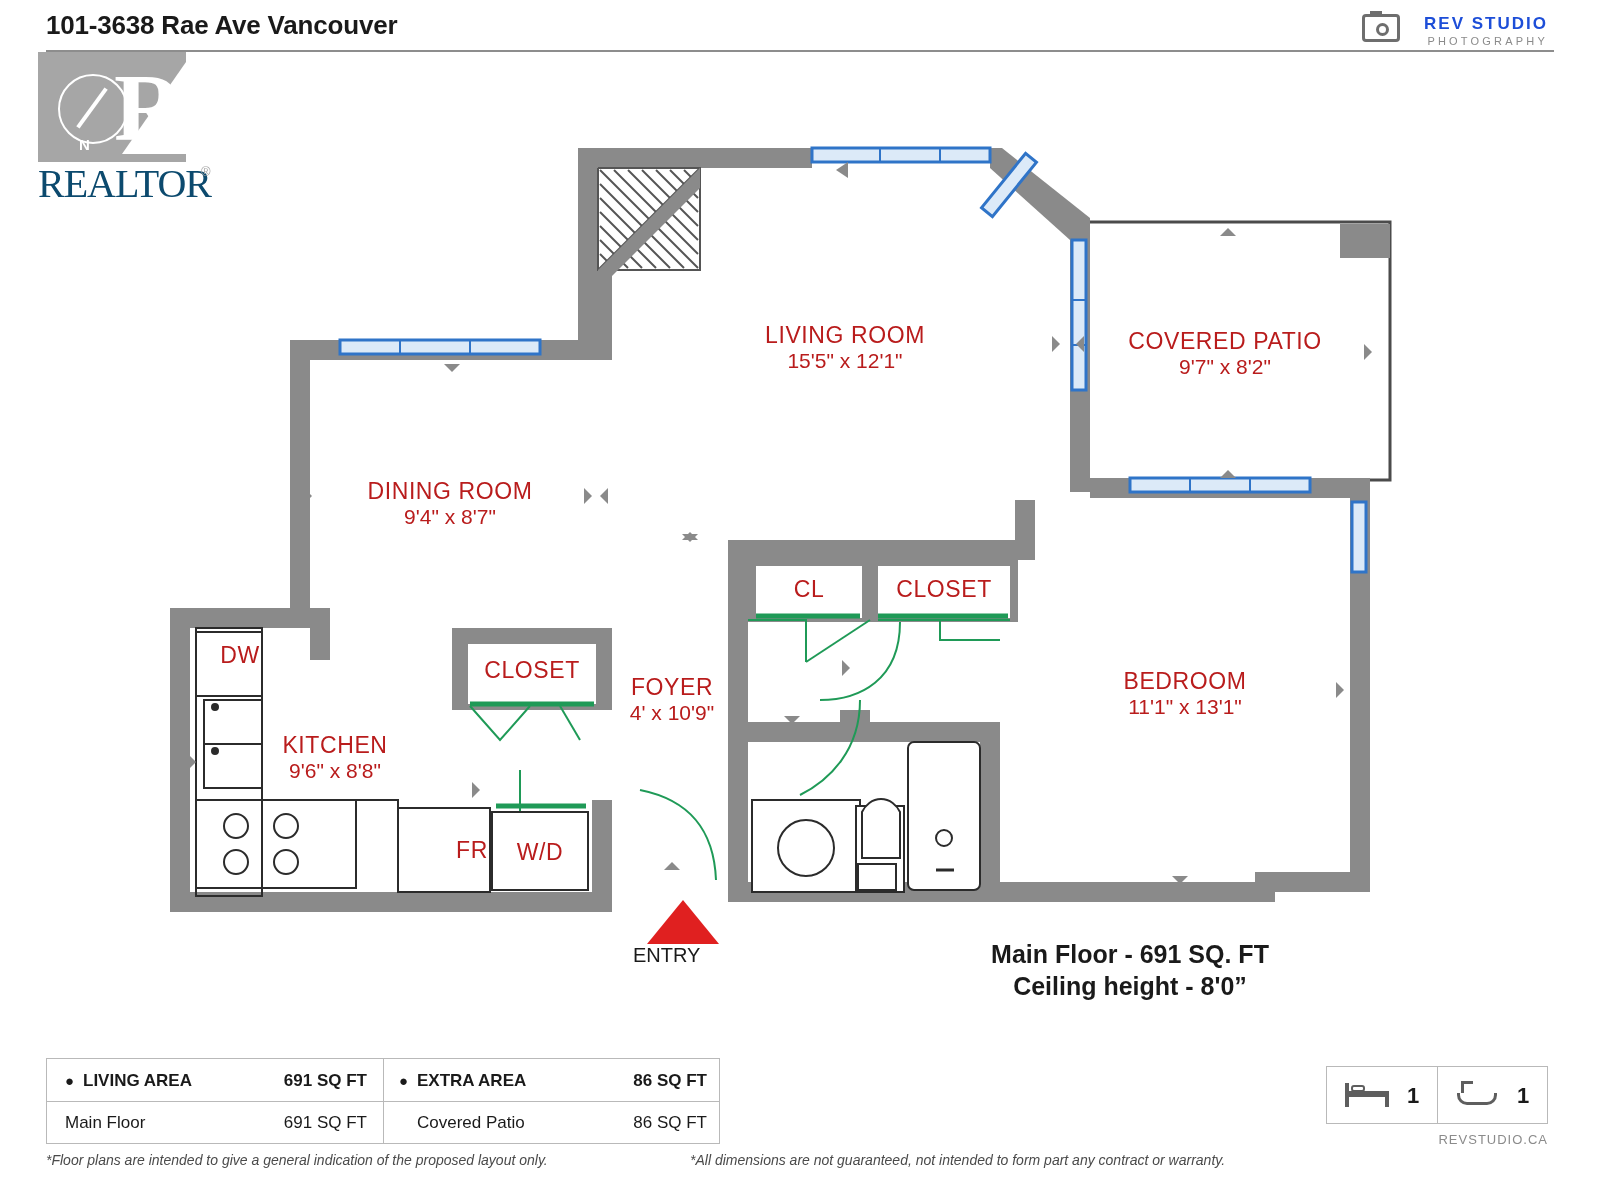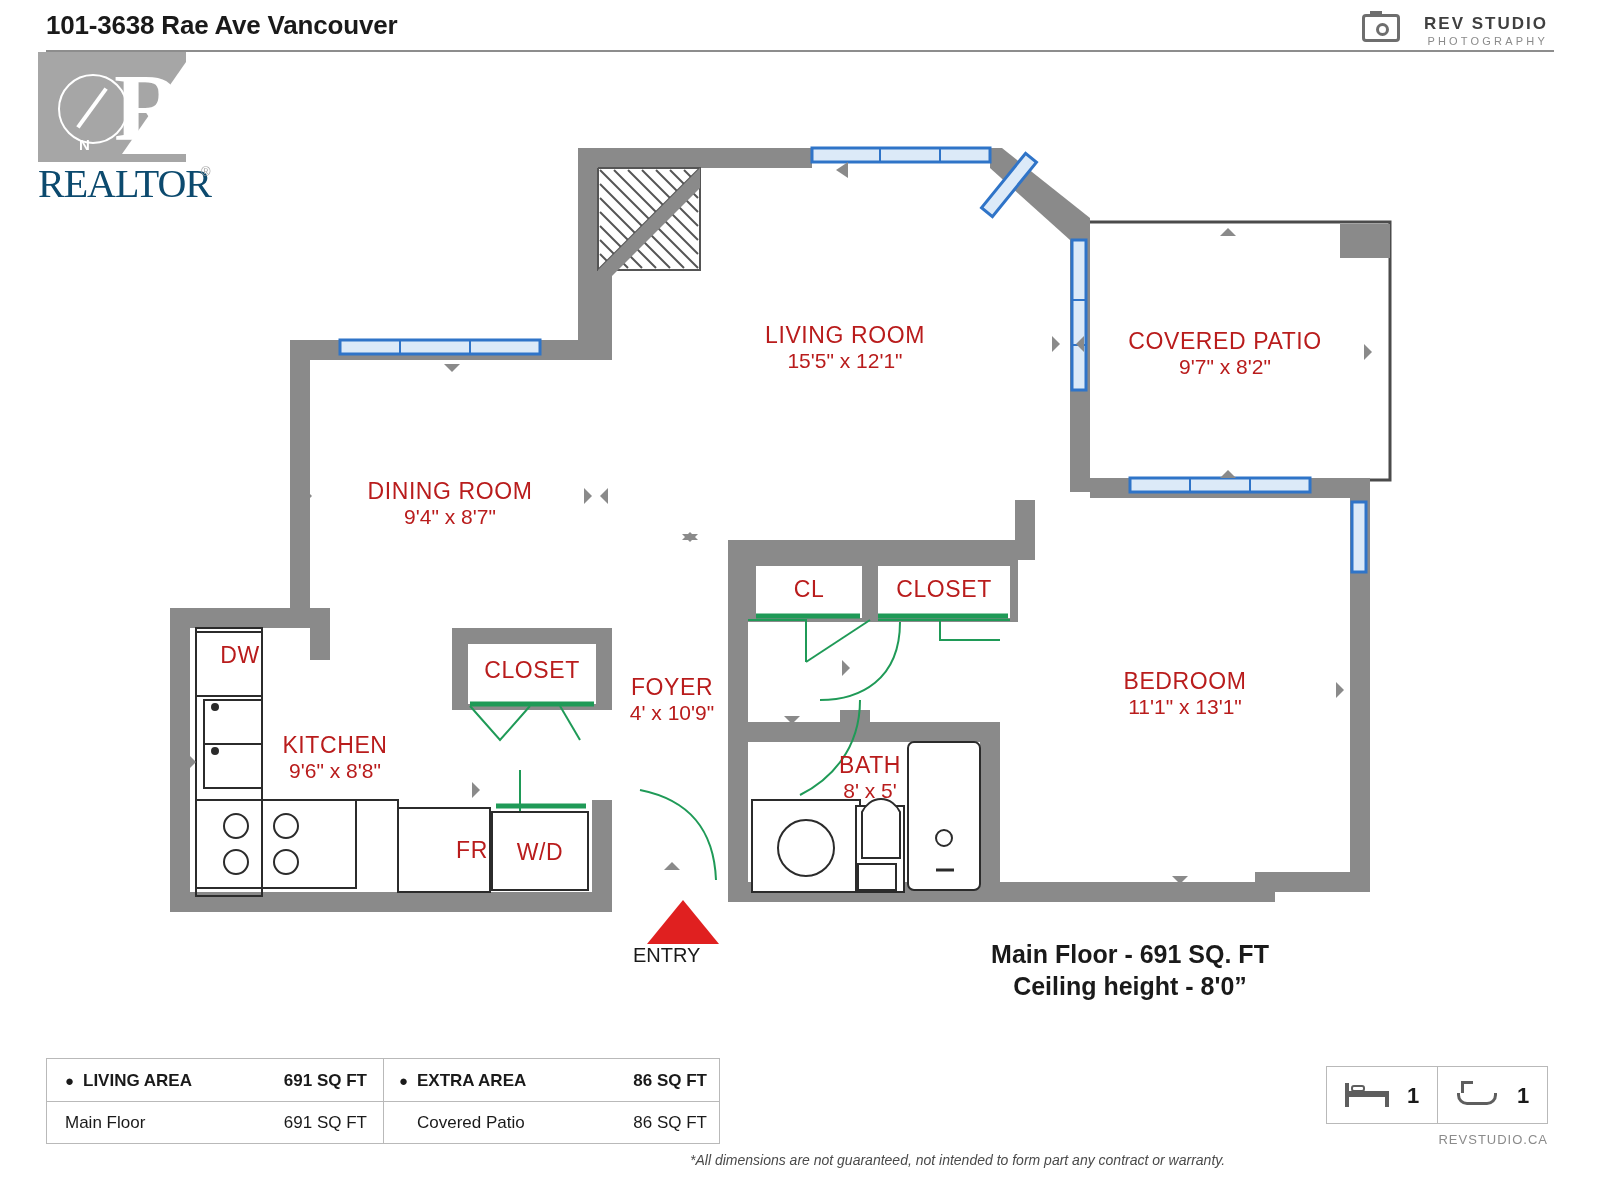--- a/index.html
+++ b/index.html
@@ -31,21 +31,21 @@
     border:3px solid #6e6e6e;border-radius:4px;box-sizing:border-box;
   }
   #brand .cam:before{
     content:"";position:absolute;left:11px;top:6px;width:13px;height:13px;
     border:3px solid #6e6e6e;border-radius:50%;box-sizing:border-box;
   }
   #brand .cam:after{
     content:"";position:absolute;left:5px;top:-6px;width:12px;height:5px;background:#6e6e6e;
   }
   #brand-name{
-    position:absolute;right:0;top:6px;font-size:17px;letter-spacing:2px;color:#404040;font-weight:bold;
+    position:absolute;right:0;top:6px;font-size:17px;letter-spacing:2px;color:#1d4ed8;font-weight:bold;
     text-align:right;width:140px;
   }
   #brand-sub{
     position:absolute;right:0;top:27px;font-size:11px;letter-spacing:3.2px;color:#8b8b8b;
     text-align:right;width:140px;
   }
   
   #realtor{
     position:absolute;left:38px;top:52px;width:180px;height:150px;
   }
@@ -340,24 +340,20 @@
   <span class="dim">11'1" x 13'1"</span>
 </div>
 <div class="label" style="left:195px;top:732px;width:280px;">
   <span class="nm">KITCHEN</span>
   <span class="dim">9'6" x 8'8"</span>
 </div>
 <div class="label" style="left:552px;top:674px;width:240px;">
   <span class="nm">FOYER</span>
   <span class="dim">4' x 10'9"</span>
 </div>
-<div class="label small-label" style="left:780px;top:752px;width:180px;">
-  <span class="nm">BATH</span>
-  <span class="dim">8' x 5'</span>
-</div>
 
 <div class="label" style="left:748px;top:560px;width:122px;line-height:58px;">
   <span class="nm">CL</span>
 </div>
 <div class="label" style="left:870px;top:560px;width:148px;line-height:58px;">
   <span class="nm">CLOSET</span>
 </div>
 <div class="label" style="left:452px;top:650px;width:160px;line-height:40px;">
   <span class="nm">CLOSET</span>
 </div>
@@ -393,20 +389,21 @@
       <span class="cell-val b" style="left:520px;top:12px;width:140px;">86 SQ FT</span>
     </div>
     <div class="row2">
       <span class="cell-label" style="left:18px;top:12px;">Main Floor</span>
       <span class="cell-val" style="left:180px;top:12px;width:140px;">691 SQ FT</span>
       <span class="cell-label" style="left:370px;top:12px;">Covered Patio</span>
       <span class="cell-val" style="left:520px;top:12px;width:140px;">86 SQ FT</span>
     </div>
   </div>
 
+  <div id="disclaimer-left">*Floor plans are intended to give a general indication of the proposed layout only.</div>
   <div id="disclaimer-right">*All dimensions are not guaranteed, not intended to form part any contract or warranty.</div>
 
   <div id="icon-box">
     <div class="bedicon">
       <div class="post"></div>
         <div class="mat"></div>
         <div class="leg"></div>
         <div class="pil"></div>
     </div>
     <span class="cnt" style="left:80px;top:16px;">1</span>

